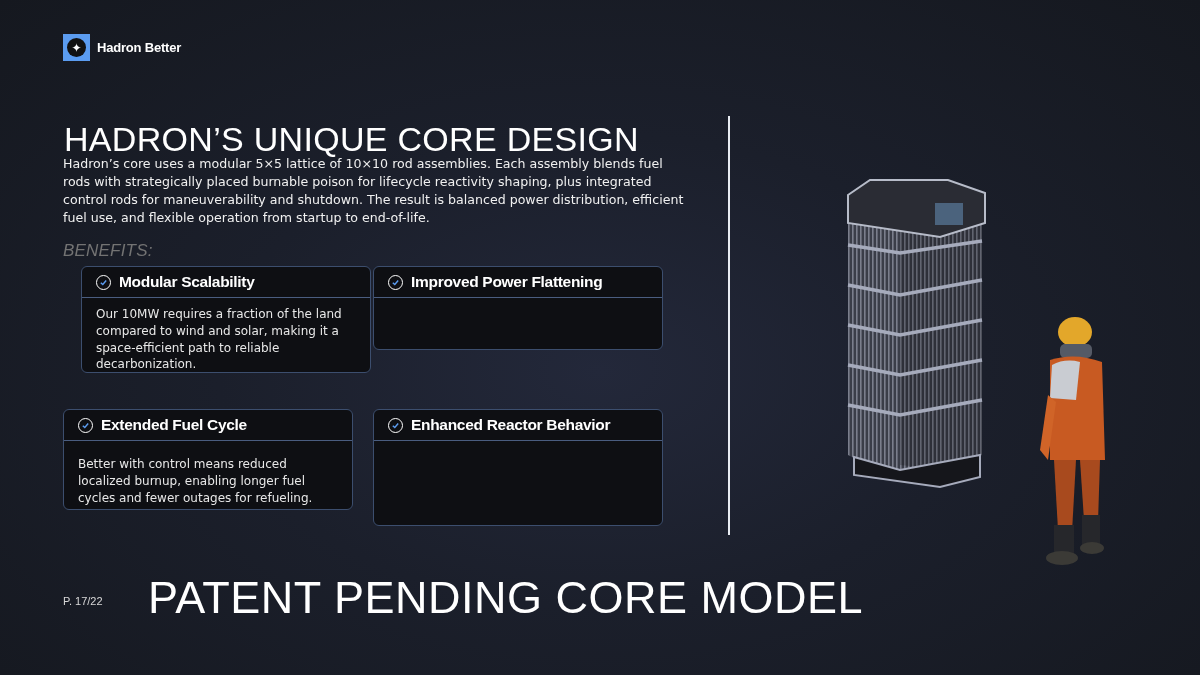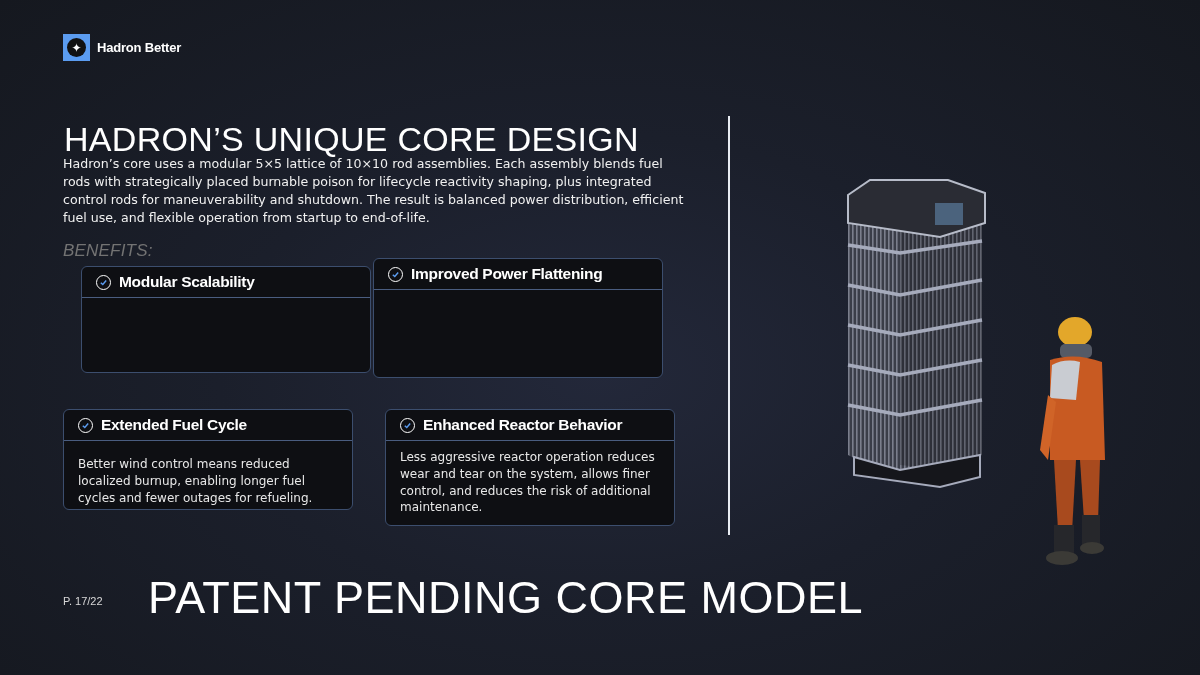--- a/index.html
+++ b/index.html
@@ -19,23 +19,23 @@
   .benefits-label { position:absolute; left:63px; top:241px; font-size:17px; font-style:italic; color:#737373; letter-spacing:0.2px; }
 
   .card { position:absolute; width:290px; background:#0e0f13; border:1px solid #3c4e6e; border-radius:6px; box-sizing:border-box; }
   .card-head { height:30px; border-bottom:1px solid #4a5d80; display:flex; align-items:center; padding-left:14px; gap:8px; }
   .check { width:15px; height:15px; border:1.6px solid #fff; border-radius:50%; display:flex; align-items:center; justify-content:center; box-sizing:border-box; }
   .check svg { width:9px; height:9px; }
   .card-title { font-size:15.5px; font-weight:bold; letter-spacing:-0.3px; }
   .card-body { padding:8px 14px 0 14px; font-size:12.6px; line-height:16.8px; color:#e8e8e8; font-family:"DejaVu Sans", sans-serif; font-size:12px; }
 
   .c1 { left:81px; top:266px; height:107px; }
-  .c2 { left:373px; top:258px; height:120px; }
+  .c2 { left:373px; top:266px; height:84px; }
   .c3 { left:63px; top:409px; height:101px; }
-  .c4 { left:373px; top:409px; height:117px;margin-left:12px; }
+  .c4 { left:373px; top:409px; height:117px; }
   .c3 .card-body { padding-top:15px; }
 
   .divider { position:absolute; left:728px; top:116px; width:1.5px; height:419px; background:#e8ecf2; }
 
   .page-num { position:absolute; left:63px; top:595px; font-size:11px; color:#d8d8d8; }
   .footer-title { position:absolute; left:148px; top:572px; font-size:45px; letter-spacing:0.5px; font-weight:normal;text-align:center; }
 
   
   .reactor { position:absolute; left:840px; top:175px; width:150px; height:315px; }
   .worker { position:absolute; left:1010px; top:310px; width:110px; height:262px; }
@@ -57,20 +57,21 @@
 
 <div class="card c1">
   <div class="card-head">
     <span class="check">
         <svg viewBox="0 0 10 10">
           <path d="M2 5.2 L4.2 7.2 L8 2.8" stroke="#5b9cf0" stroke-width="1.6" fill="none"></path>
         </svg>
       </span>
     <span class="card-title">Modular Scalability</span>
   </div>
+  <div class="card-body">Our 10MW requires a fraction of the land compared to wind and solar, making it a space-efficient path to reliable decarbonization.</div>
 </div>
 
 <div class="card c2">
   <div class="card-head">
     <span class="check">
         <svg viewBox="0 0 10 10">
           <path d="M2 5.2 L4.2 7.2 L8 2.8" stroke="#5b9cf0" stroke-width="1.6" fill="none"></path>
         </svg>
       </span>
     <span class="card-title">Improved Power Flattening</span>
@@ -79,33 +80,32 @@
 
 <div class="card c3">
   <div class="card-head">
     <span class="check">
         <svg viewBox="0 0 10 10">
           <path d="M2 5.2 L4.2 7.2 L8 2.8" stroke="#5b9cf0" stroke-width="1.6" fill="none"></path>
         </svg>
       </span>
     <span class="card-title">Extended Fuel Cycle</span>
   </div>
-  <div class="card-body">Better wind control means reduced localized burnup, enabling longer fuel cycles and fewer outages for refueling.</div>
+  <div class="card-body">Better with control means reduced localized burnup, enabling longer fuel cycles and fewer outages for refueling.</div>
 </div>
 
 <div class="card c4">
   <div class="card-head">
     <span class="check">
         <svg viewBox="0 0 10 10">
           <path d="M2 5.2 L4.2 7.2 L8 2.8" stroke="#5b9cf0" stroke-width="1.6" fill="none"></path>
         </svg>
       </span>
     <span class="card-title">Enhanced Reactor Behavior</span>
   </div>
-  <div class="card-body">Less aggressive reactor operation reduces wear and tear on the system, allows finer control, and reduces the risk of additional maintenance.</div>
 </div>
 
 <div class="divider"></div>
 
 <svg class="reactor" viewBox="0 0 150 315">
   <defs>
     <pattern id="rods" width="4" height="10" patternUnits="userSpaceOnUse">
       <rect width="4" height="10" fill="#3a3d48"></rect>
       <rect x="0" width="1.6" height="10" fill="#7a7e8c"></rect>
     </pattern>

